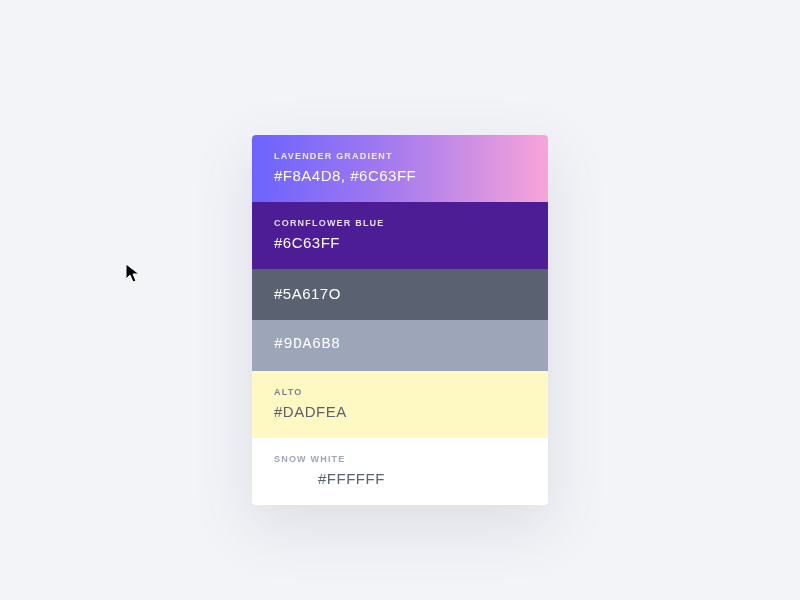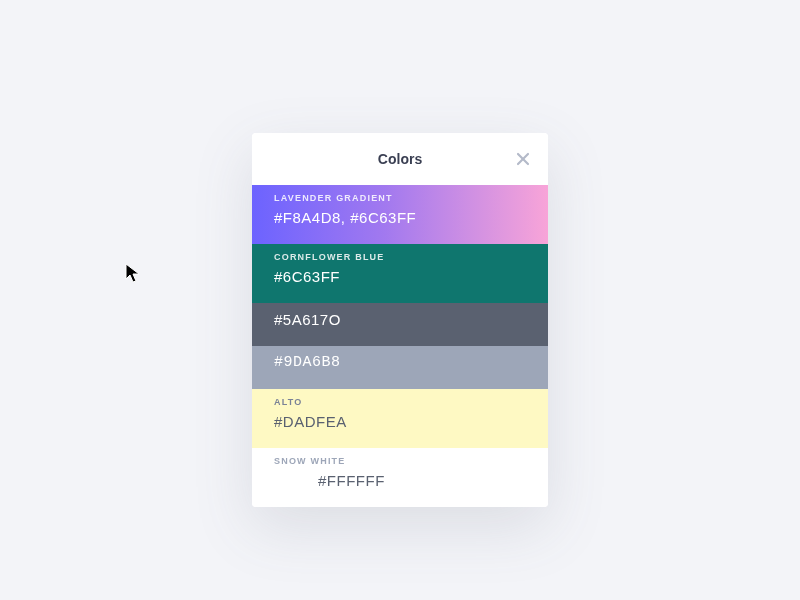--- a/index.html
+++ b/index.html
@@ -53,41 +53,41 @@
     }
     .close-btn svg {
       width: 14px;
       height: 14px;
     }
     .swatches {
       display: flex;
       flex-direction: column;
     }
     .swatch {
-      padding: 8px 22px 18px 22px;
+      padding: 16px 22px 18px 22px;
       cursor: pointer;
     }
     .swatch-name {
       font-size: 9px;
       font-weight: 700;
       letter-spacing: 1.2px;
       text-transform: uppercase;
       margin-bottom: 6px;
     }
     .swatch-value {
       font-size: 15px;
       font-weight: 400;
       letter-spacing: 0.5px;
     }
     .swatch-0 {
       background: linear-gradient(90deg, #6C63FF 0%, #a279ef 45%, #F8A4D8 100%);
     }
     .swatch-0 .swatch-name { color: rgba(255,255,255,0.85); }
     .swatch-0 .swatch-value { color: #ffffff; }
-    .swatch-1 { background: #0f766e; }
+    .swatch-1 { background: #4c1d95; }
     .swatch-1 .swatch-name { color: rgba(255,255,255,0.85); }
     .swatch-1 .swatch-value { color: #ffffff; }
     .swatch-2 { background: #5A6170; }
     .swatch-2 .swatch-name { color: rgba(255,255,255,0.7); }
     .swatch-2 .swatch-value { color: #ffffff; }
     .swatch-3 { background: #9DA6B8; }
     .swatch-3 .swatch-name { color: rgba(255,255,255,0.85); }
     .swatch-3 .swatch-value { color: #ffffff; font-family: Liberation Mono, monospace; }
     .swatch-4 { background: #fef9c3; }
     .swatch-4 .swatch-name { color: #7a8296; }
@@ -101,29 +101,20 @@
       top: 263px;
       width: 16px;
       height: 22px;
       pointer-events: none;
     }
   </style>
 </head>
 <body>
 
 <div class="panel">
-  <div class="header">
-    <div class="header-title">Colors</div>
-    <div class="close-btn">
-      <svg viewBox="0 0 14 14" fill="none" stroke="currentColor" stroke-width="2.2" stroke-linecap="round">
-        <line x1="2" y1="2" x2="12" y2="12"></line>
-        <line x1="12" y1="2" x2="2" y2="12"></line>
-      </svg>
-    </div>
-  </div>
   <div class="swatches">
     <div class="swatch swatch-0">
       <div class="swatch-name">LAVENDER GRADIENT</div>
       <div class="swatch-value">#F8A4D8, #6C63FF</div>
     </div>
     <div class="swatch swatch-1">
       <div class="swatch-name">CORNFLOWER BLUE</div>
       <div class="swatch-value">#6C63FF</div>
     </div>
     <div class="swatch swatch-2">

